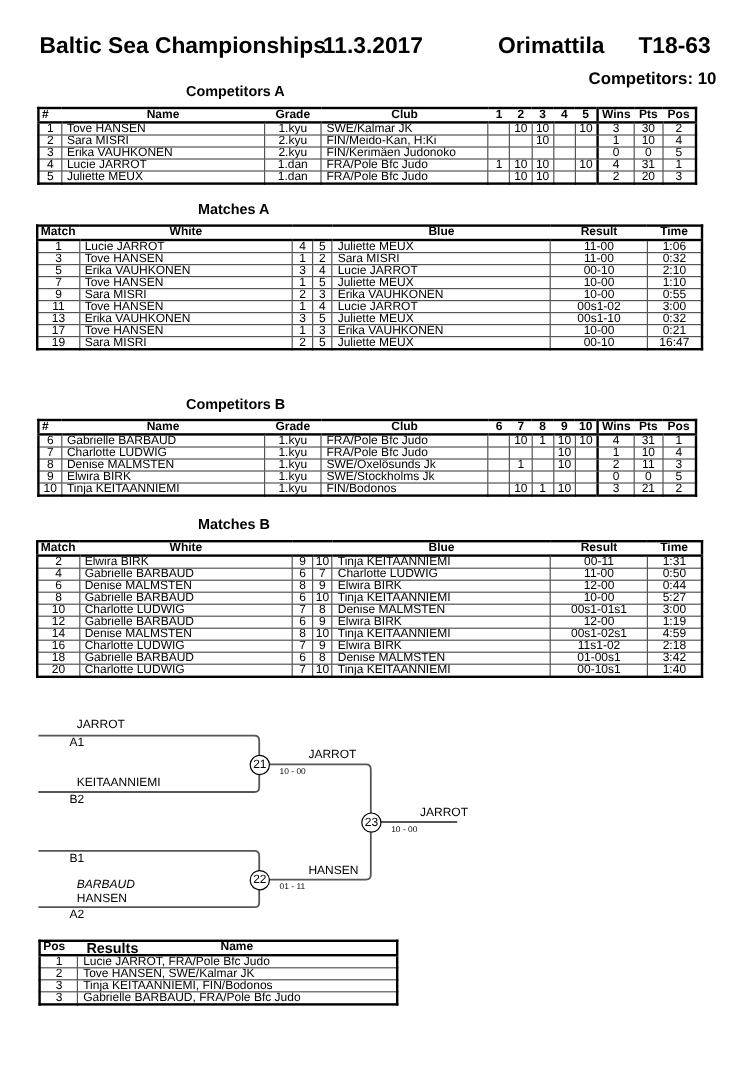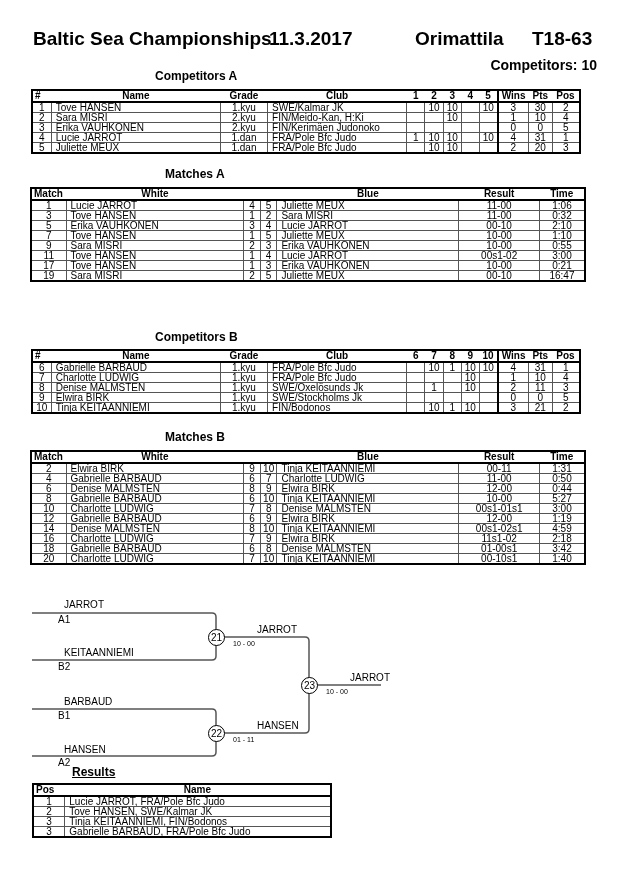--- a/index.html
+++ b/index.html
@@ -207,20 +207,29 @@
       <tr>
         <td class="c">11</td>
         <td class="l">Tove HANSEN</td>
         <td class="c">1</td>
         <td class="c">4</td>
         <td class="l">Lucie JARROT</td>
         <td class="c">00s1-02</td>
         <td class="c">3:00</td>
       </tr>
       <tr>
+        <td class="c">13</td>
+        <td class="l">Erika VAUHKONEN</td>
+        <td class="c">3</td>
+        <td class="c">5</td>
+        <td class="l">Juliette MEUX</td>
+        <td class="c">00s1-10</td>
+        <td class="c">0:32</td>
+      </tr>
+      <tr>
         <td class="c">17</td>
         <td class="l">Tove HANSEN</td>
         <td class="c">1</td>
         <td class="c">3</td>
         <td class="l">Erika VAUHKONEN</td>
         <td class="c">10-00</td>
         <td class="c">0:21</td>
       </tr>
       <tr>
         <td class="c">19</td>
@@ -462,39 +471,39 @@
       <path d="M32 613 H212 Q216 613 216 617 V656 Q216 660 212 660 H32"></path>
       <path d="M32 709 H212 Q216 709 216 713 V752 Q216 756 212 756 H32"></path>
       <path d="M216 637 H305 Q309 637 309 641 V729 Q309 733 305 733 H216"></path>
       <path d="M309 685 H381"></path>
     </g>
   </svg>
   <div class="bracket-name" style="left:38px; top:599px;">JARROT</div>
   <div class="bracket-name" style="left:32px; top:614px;">A1</div>
   <div class="bracket-name" style="left:38px; top:647px;">KEITAANNIEMI</div>
   <div class="bracket-name" style="left:32px; top:661px;">B2</div>
-  <div class="bracket-name" style="left:38px; top:696px;">BARBAUD</div>
+  <div class="bracket-name" style="left:38px; top:732px;font-style:italic;">BARBAUD</div>
   <div class="bracket-name" style="left:32px; top:710px;">B1</div>
   <div class="bracket-name" style="left:38px; top:744px;">HANSEN</div>
   <div class="bracket-name" style="left:32px; top:757px;">A2</div>
 
   <div class="circle" style="left:208px; top:629px;">21</div>
   <div class="bracket-name" style="left:231px; top:624px;">JARROT</div>
   <div class="bracket-score" style="left:233px; top:640px;">10 - 00</div>
 
   <div class="circle" style="left:208px; top:725px;">22</div>
   <div class="bracket-name" style="left:231px; top:720px;">HANSEN</div>
   <div class="bracket-score" style="left:233px; top:736px;">01 - 11</div>
 
   <div class="circle" style="left:301px; top:677px;">23</div>
   <div class="bracket-name" style="left:324px; top:672px;">JARROT</div>
   <div class="bracket-score" style="left:326px; top:688px;">10 - 00</div>
 </div>
 
-<div class="abs sec" style="left:72px; top:765px;text-decoration:underline;">Results</div>
+<div class="abs sec" style="left:72px; top:783px;text-decoration:underline;">Results</div>
 <table id="results" style="left:32px; top:783px; width:300px;">
   <colgroup>
       <col style="width:32px">
       <col style="width:268px">
     </colgroup>
   <thead>
       <tr>
     <th style="text-align:left">Pos</th>
     <th>Name</th>
   </tr>

